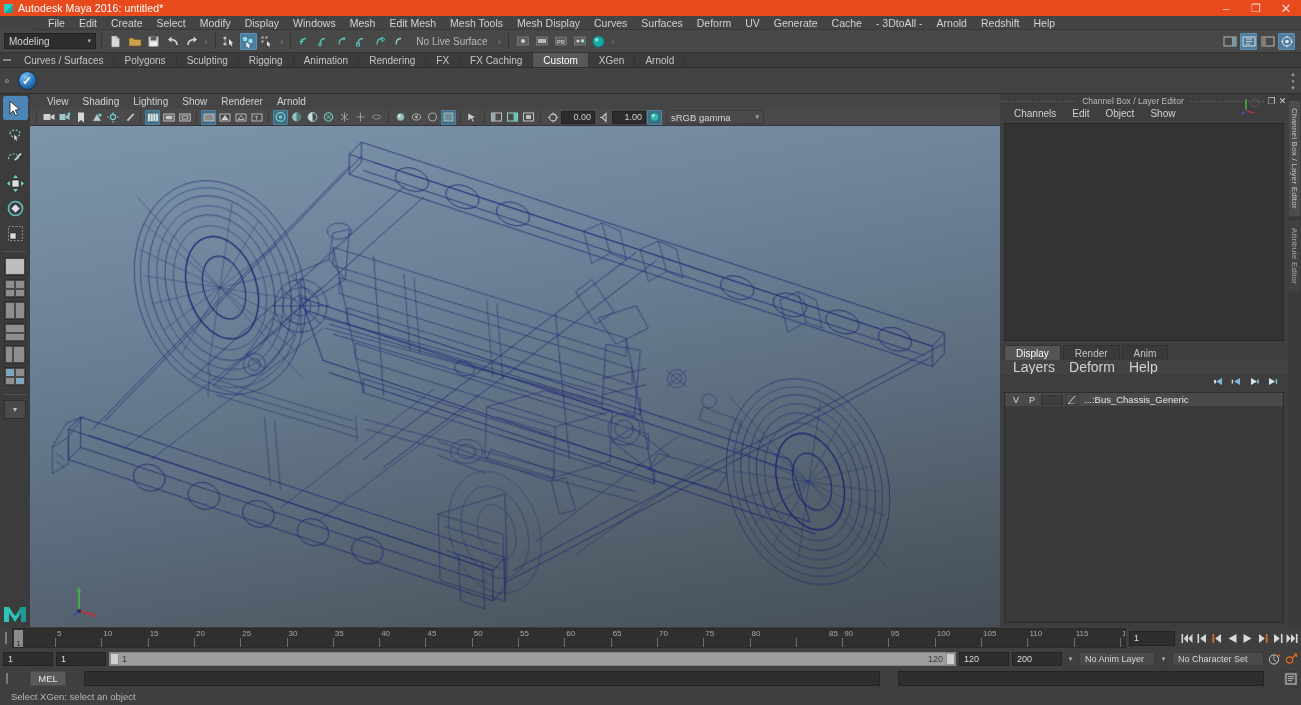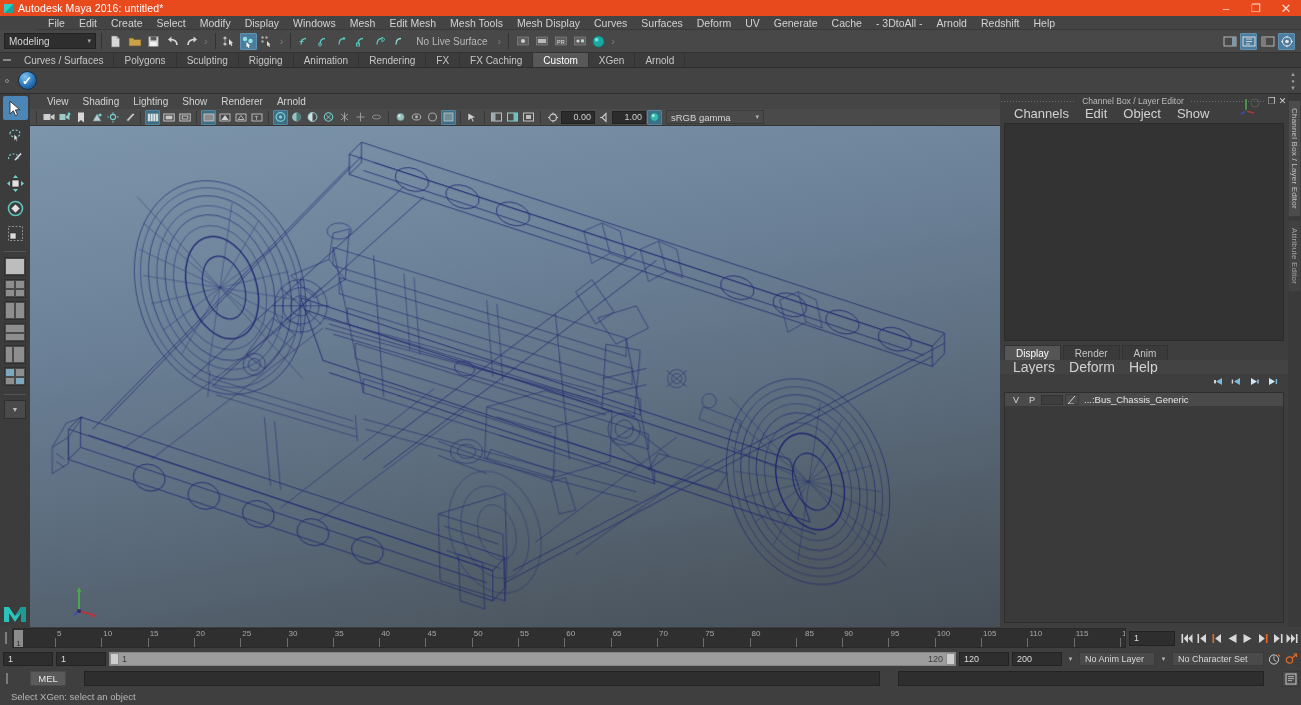--- a/index.html
+++ b/index.html
@@ -144,21 +144,21 @@
   
   .rightpanel { width: 288px; flex: 0 0 288px; background: #3e3e3e; display: flex; flex-direction: column; }
   .panel-titlebar { height: 13px; flex: 0 0 13px; background: #3e3e3e; display: flex; align-items: center; position: relative; }
   .dotted { flex: 1 1 auto; height: 3px; background-image: radial-gradient(#6d6d6d 45%, transparent 46%);
             background-size: 3px 3px; background-repeat: repeat-x; background-position: 0 1px; }
   .panel-title { font-size: 8.5px; color: #bcbcbc; padding: 0 6px; white-space: nowrap; }
   .pt-btn { width: 11px; height: 11px; display: flex; align-items: center; justify-content: center;
             color: #cfcfcf; font-size: 9px; }
   .cb-menubar { height: 14px; flex: 0 0 14px; display: flex; align-items: center; padding-left: 6px;
                 background: #3e3e3e; position: relative; }
-  .cb-menubar .menu-item { padding: 0 8px; font-size: 13px; }
+  .cb-menubar .menu-item { padding: 0 8px; font-size: 10px; }
   .cb-gizmo { position: absolute; right: 28px; top: -12px; width: 22px; height: 22px; }
   .cb-body { flex: 1 1 auto; background: #333333; margin: 2px 4px 0 4px; border: 1px solid #2a2a2a; min-height: 0; }
 
   .layer-tabs { height: 15px; flex: 0 0 15px; display: flex; align-items: stretch; padding-left: 4px; margin-top: 4px; }
   .ltab { padding: 0 11px; font-size: 10px; color: #c4c4c4; display: flex; align-items: center;
           background: #3a3a3a; border: 1px solid #323232; border-bottom: none; margin-right: 2px; }
   .ltab.active { background: #555555; color: #fff; }
   .layer-menubar { height: 14px; flex: 0 0 14px; display: flex; align-items: center; padding-left: 6px; background: #434343; }
   .layer-menubar .menu-item { padding: 0 7px; font-size: 14px; }
   .layer-tools { height: 16px; flex: 0 0 16px; display: flex; align-items: center; justify-content: flex-end;
@@ -1048,21 +1048,21 @@
         <div class="ticklbl" style="left: 551.37px;">60</div>
         <div class="tick" style="left: 597.672px;"></div>
         <div class="ticklbl" style="left: 597.672px;">65</div>
         <div class="tick" style="left: 643.975px;"></div>
         <div class="ticklbl" style="left: 643.975px;">70</div>
         <div class="tick" style="left: 690.277px;"></div>
         <div class="ticklbl" style="left: 690.277px;">75</div>
         <div class="tick" style="left: 736.58px;"></div>
         <div class="ticklbl" style="left: 736.58px;">80</div>
         <div class="tick" style="left: 782.882px;"></div>
-        <div class="ticklbl" style="left: 790px;">85</div>
+        <div class="ticklbl" style="left: 814px;">85</div>
         <div class="tick" style="left: 829.185px;"></div>
         <div class="ticklbl" style="left: 829.185px;">90</div>
         <div class="tick" style="left: 875.487px;"></div>
         <div class="ticklbl" style="left: 875.487px;">95</div>
         <div class="tick" style="left: 921.79px;"></div>
         <div class="ticklbl" style="left: 921.79px;">100</div>
         <div class="tick" style="left: 968.092px;"></div>
         <div class="ticklbl" style="left: 968.092px;">105</div>
         <div class="tick" style="left: 1014.39px;"></div>
         <div class="ticklbl" style="left: 1014.39px;">110</div>

